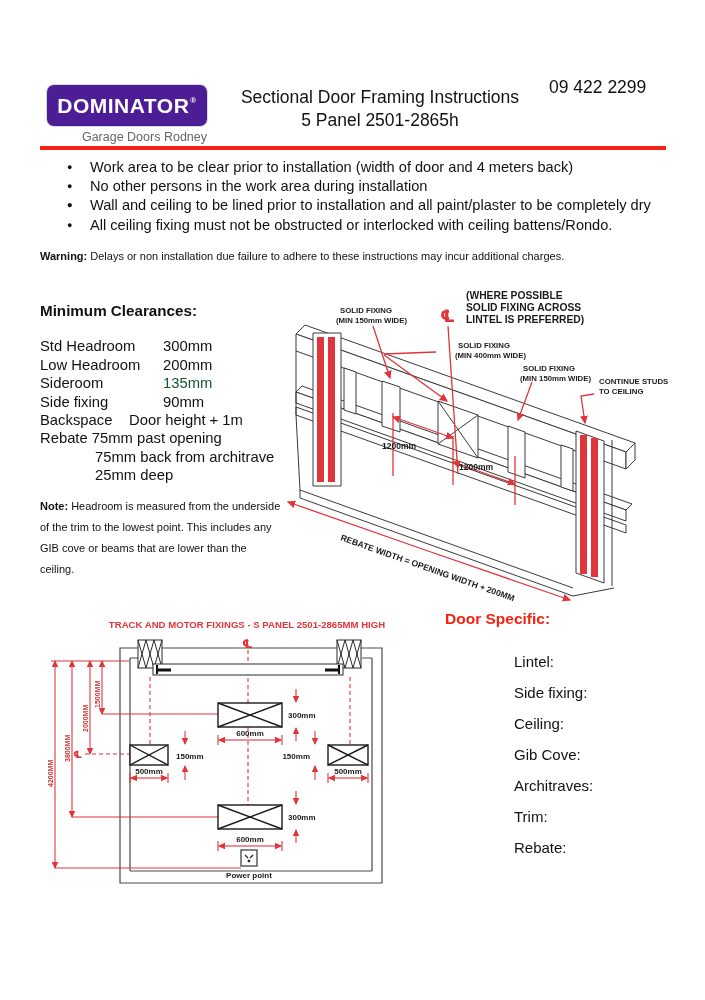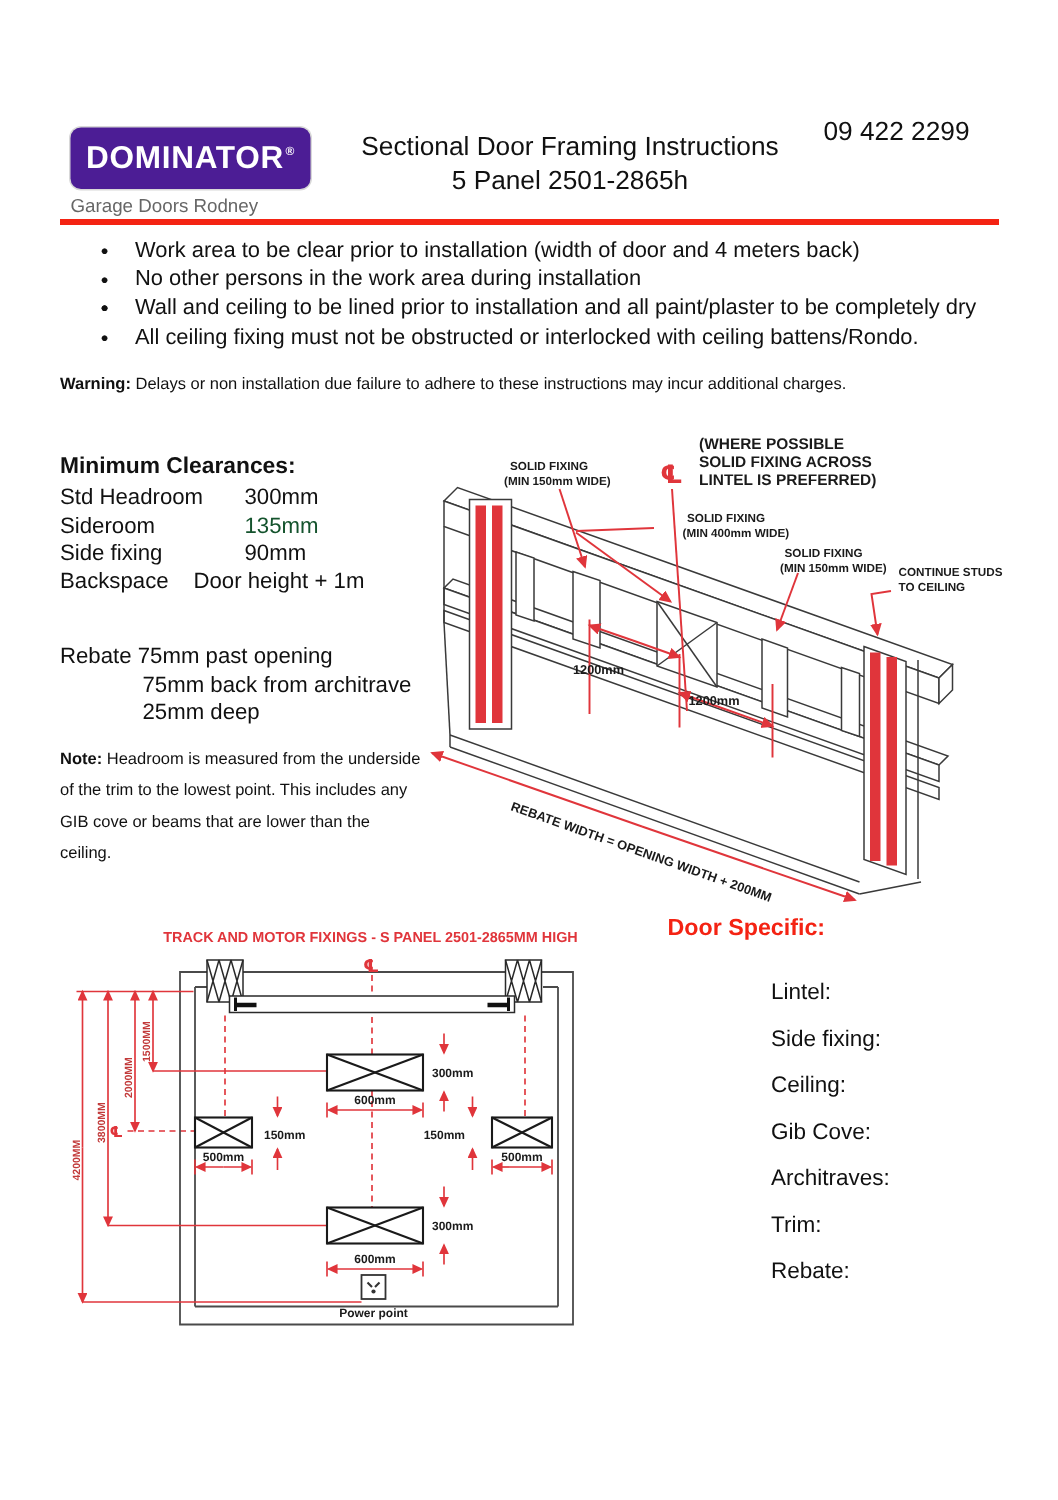--- a/index.html
+++ b/index.html
@@ -4,34 +4,34 @@
 <style>
   html,body{margin:0;padding:0;background:#fff;}
   .page{position:relative;width:705px;height:1000px;background:#fff;overflow:hidden;
         font-family:"Liberation Sans",sans-serif;color:#111;}
   .abs{position:absolute;}
   
   .logo-box{left:47px;top:85px;width:160px;height:41px;background:#4c1d95;border-radius:7px;
             display:flex;align-items:center;justify-content:center;color:#fff;font-weight:bold;
             font-size:21px;letter-spacing:.5px;box-shadow:0 0 0 1px #d8d8d8;}
   .logo-box sup{font-size:8px;margin-left:1px;margin-top:-10px;}
-  .logo-sub{left:47px;top:130px;width:160px;text-align:left;color:#666;font-size:12.5px;}
+  .logo-sub{left:47px;top:130px;width:160px;text-align:right;color:#666;font-size:12.5px;}
   .title-main{left:222px;top:87px;width:316px;text-align:center;font-size:17.5px;}
   .phone{left:549px;top:77px;font-size:17.5px;}
   .title-sub{left:222px;top:110px;width:316px;text-align:center;font-size:17.5px;}
   .red-divider{left:40px;top:146px;width:626px;height:4px;background:#f42313;}
   
   .bullets{left:58px;top:158px;width:610px;list-style:none;margin:0;padding:0;}
   .bullets li{position:relative;padding-left:32px;font-size:14.6px;line-height:19.2px;}
   .bullets li .dot{position:absolute;left:9px;top:0;font-size:9px;line-height:19.2px;}
   .warning{left:40px;top:250px;width:640px;font-size:11px;}
   b{font-weight:bold;}
   
   .clearances{left:40px;top:302px;font-size:14.8px;}
-  .clearances .head{font-weight:bold;font-size:15.2px;margin-bottom:5px;}
+  .clearances .head{font-weight:bold;font-size:15.2px;margin-bottom:19px;}
   .c-row{height:18.6px;}
   .c-label{display:inline-block;width:123px;}
   .c-row.short .c-label{width:89px;}
   .val-red{color:#14532d;}
   .rebate{left:40px;top:429px;font-size:14.8px;line-height:18.6px;}
   .rebate .indent{padding-left:55px;}
   .note{left:40px;top:496px;width:243px;font-size:11px;line-height:21px;}
   
   .site-head{left:445px;top:610px;color:#f42313;font-weight:bold;font-size:15.5px;}
   .site-list{left:470px;top:653px;font-size:15px;}
@@ -62,20 +62,21 @@
     <li><span class="dot">●</span><span>Wall and ceiling to be lined prior to installation and all paint/plaster to be completely dry</span></li>
     <li><span class="dot">●</span><span>All ceiling fixing must not be obstructed or interlocked with ceiling battens/Rondo.</span></li>
   </ul>
   <div class="abs warning">
     <b>Warning:</b><span> Delays or non installation due failure to adhere to these instructions may incur additional charges.</span>
   </div>
 
   <div class="abs clearances">
     <div class="head">Minimum Clearances:</div>
     <div class="c-row"><span class="c-label">Std Headroom</span><span>300mm</span></div>
+    <div class="c-row"><span class="c-label">Low Headroom</span><span>200mm</span></div>
     <div class="c-row"><span class="c-label">Sideroom</span><span class="val-red">135mm</span></div>
     <div class="c-row"><span class="c-label">Side fixing</span><span>90mm</span></div>
     <div class="c-row short"><span class="c-label">Backspace</span><span>Door height + 1m</span></div>
   </div>
   <div class="abs rebate">
     <div>Rebate 75mm past opening</div>
     <div class="indent">75mm back from architrave</div>
     <div class="indent">25mm deep</div>
   </div>
   <div class="abs note">

